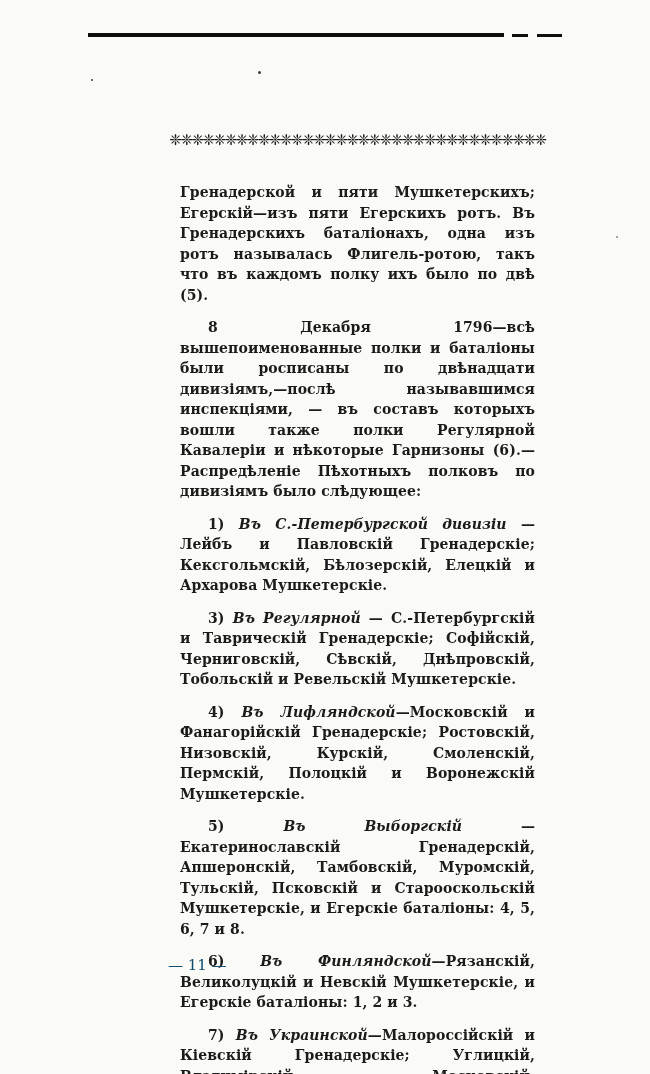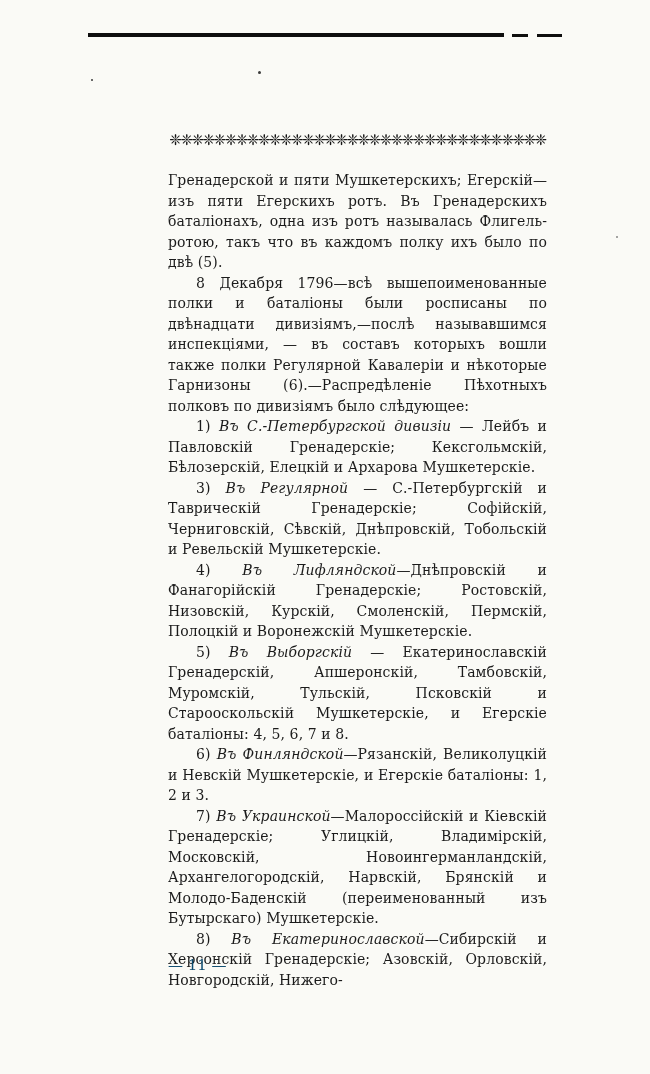--- a/index.html
+++ b/index.html
@@ -38,21 +38,21 @@
   }
 
   .text-block {
     position: absolute; top: 170px; left: 168px;
     width: 379px;
     font-size: 14px;
     line-height: 20.5px;
     text-align: justify;
     letter-spacing: 0.1px;
   }
-  .text-block p { margin: 0; text-indent: 28px; }
+  .text-block p { margin: 12px; text-indent: 28px; font-weight: bold; }
   .text-block p.no-indent { text-indent: 0; }
   .seg-italic { font-style: italic; }
 
   .page-number {
     position: absolute; top: 956px; left: 168px;
     width: 379px; text-align: left;
     font-size: 15px; color: #0c4a6e;
   }
 
   .speck { position: absolute; background: #3a3a3a; border-radius: 50%; }
@@ -73,21 +73,21 @@
   <div class="speck speck-2"></div>
   <div class="speck speck-3"></div>
 
   <div class="ornament">❈❈❈❈❈❈❈❈❈❈❈❈❈❈❈❈❈❈❈❈❈❈❈❈❈❈❈❈❈❈❈❈❈❈</div>
 
   <div class="text-block">
       <p class="no-indent"><span>Гренадерской и пяти Мушкетерскихъ; Егерскій—изъ пяти Егерскихъ ротъ. Въ Гренадерскихъ баталіонахъ, одна изъ ротъ называлась Флигель-ротою, такъ что въ каждомъ полку ихъ было по двѣ (5).</span></p>
       <p><span>8 Декабря 1796—всѣ вышепоименованные полки и баталіоны были росписаны по двѣнадцати дивизіямъ,—послѣ называвшимся инспекціями, — въ составъ которыхъ вошли также полки Регулярной Кавалеріи и нѣкоторые Гарнизоны (6).—Распредѣленіе Пѣхотныхъ полковъ по дивизіямъ было слѣдующее:</span></p>
       <p><span>1) </span><span class="seg-italic">Въ С.-Петербургской дивизіи</span><span> — Лейбъ и Павловскій Гренадерскіе; Кексгольмскій, Бѣлозерскій, Елецкій и Архарова Мушкетерскіе.</span></p>
       <p><span>3) </span><span class="seg-italic">Въ Регулярной</span><span> — С.-Петербургскій и Таврическій Гренадерскіе; Софійскій, Черниговскій, Сѣвскій, Днѣпровскій, Тобольскій и Ревельскій Мушкетерскіе.</span></p>
-      <p><span>4) </span><span class="seg-italic">Въ Лифляндской</span><span>—Днѣпровскій и Фанагорійскій Гренадерскіе; Ростовскій, Низовскій, Курскій, Смоленскій, Пермскій, Полоцкій и Воронежскій Мушкетерскіе.</span></p>
+      <p><span>4) </span><span class="seg-italic">Въ Лифляндской</span><span>—Московскій и Фанагорійскій Гренадерскіе; Ростовскій, Низовскій, Курскій, Смоленскій, Пермскій, Полоцкій и Воронежскій Мушкетерскіе.</span></p>
       <p><span>5) </span><span class="seg-italic">Въ Выборгскій</span><span> — Екатеринославскій Гренадерскій, Апшеронскій, Тамбовскій, Муромскій, Тульскій, Псковскій и Старооскольскій Мушкетерскіе, и Егерскіе баталіоны: 4, 5, 6, 7 и 8.</span></p>
       <p><span>6) </span><span class="seg-italic">Въ Финляндской</span><span>—Рязанскій, Великолуцкій и Невскій Мушкетерскіе, и Егерскіе баталіоны: 1, 2 и 3.</span></p>
       <p><span>7) </span><span class="seg-italic">Въ Украинской</span><span>—Малороссійскій и Кіевскій Гренадерскіе; Углицкій, Владимірскій, Московскій, Новоингерманландскій, Архангелогородскій, Нарвскій, Брянскій и Молодо-Баденскій (переименованный изъ Бутырскаго) Мушкетерскіе.</span></p>
       <p><span>8) </span><span class="seg-italic">Въ Екатеринославской</span><span>—Сибирскій и Херсонскій Гренадерскіе; Азовскій, Орловскій, Новгородскій, Нижего-</span></p>
     </div>
 
   <div class="page-number">— 11 —</div>
 
 </div>
 

